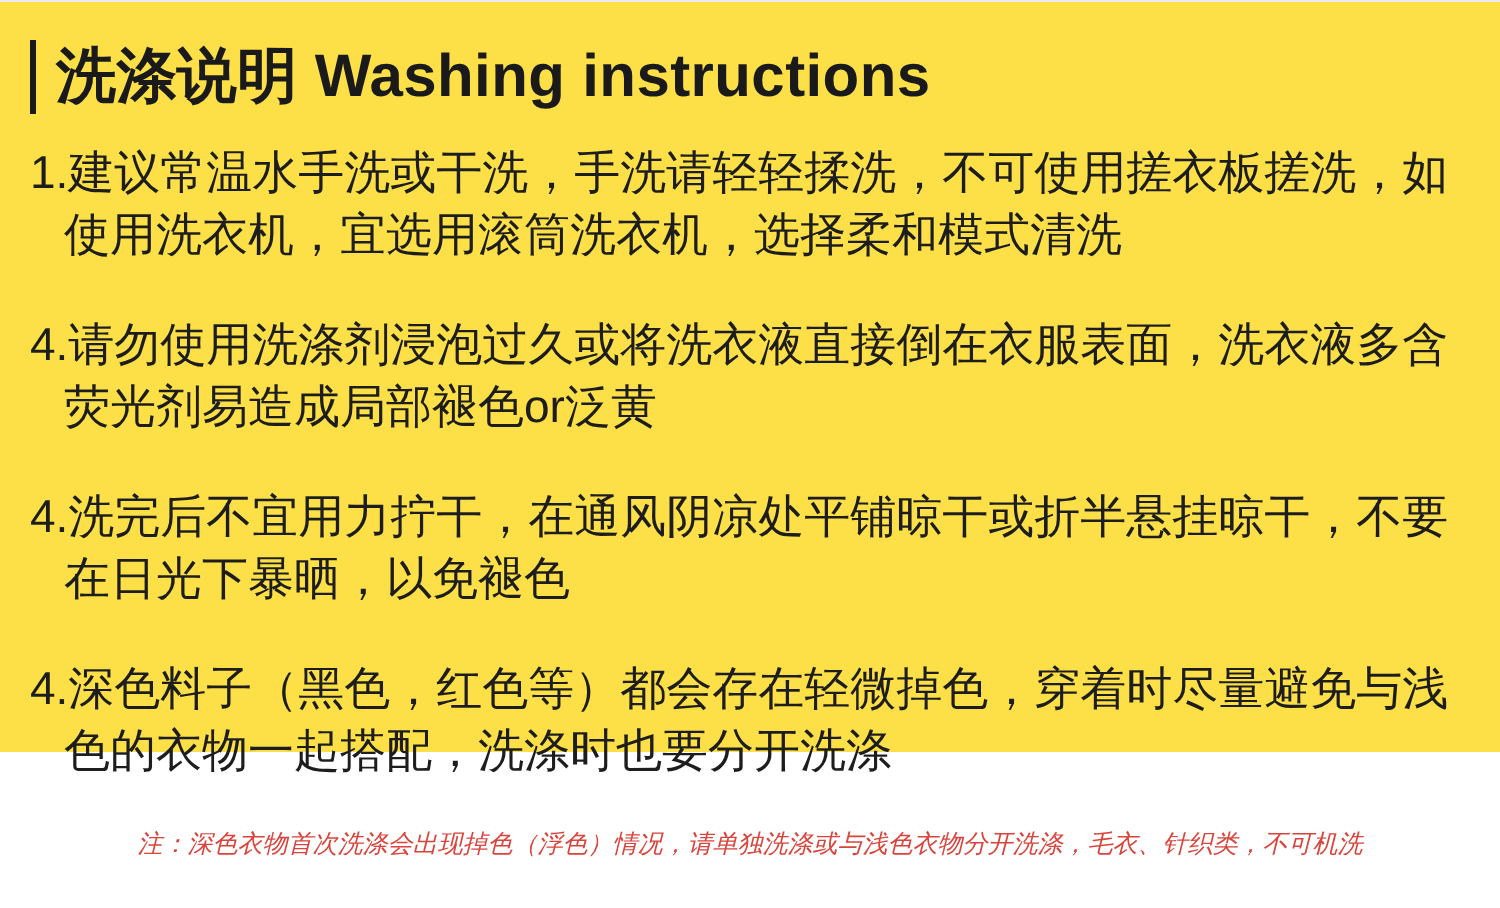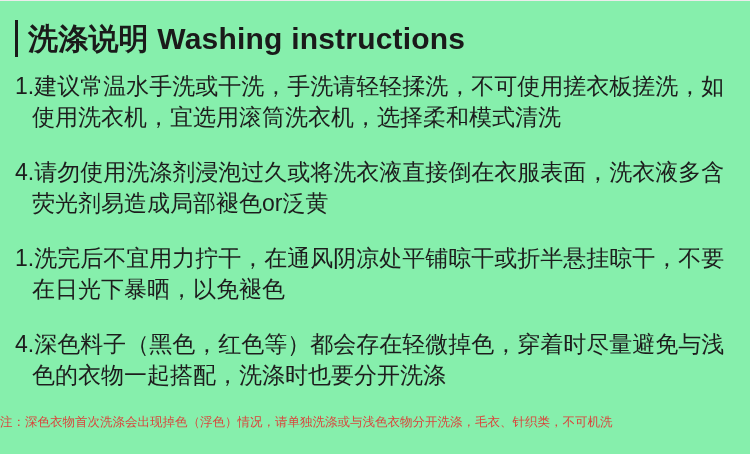--- a/index.html
+++ b/index.html
@@ -9,25 +9,25 @@
   body {
     width: 750px;
     height: 454px;
     background: #ffffff;
     font-family: "Liberation Sans", "DejaVu Sans", sans-serif;
     overflow: hidden;
     position: relative;
   }
   #page {
     width: 750px;
-    height: 454px;
+    height: 376px;
     position: relative;
     box-sizing: border-box;
     border-top: 1px solid #ececec;
-    background: #86efac;
+    background: #fde047;
   }
 
   
   .title-row {
     position: absolute;
     left: 15px;
     top: 17px;
     display: flex;
     align-items: center;
     height: 40px;
@@ -68,39 +68,41 @@
   .item:last-child {
     margin-bottom: 9px;
   }
 
   
   .footnote {
     position: absolute;
     left: 0;
     right: 0;
     top: 412px;
+    text-align: center;
     font-size: 12.5px;
     line-height: 18px;
     color: #d9453c;
     letter-spacing: 0px;
     white-space: nowrap;
+    font-style: italic;
   }
 </style>
 </head>
 <body>
 
 <div id="page">
 
   <div class="title-row">
     <div class="title-bar"></div>
     <div class="title-text">洗涤说明 Washing instructions</div>
   </div>
 
   <div class="list">
     <div class="item">1.建议常温水手洗或干洗，手洗请轻轻揉洗，不可使用搓衣板搓洗，如使用洗衣机，宜选用滚筒洗衣机，选择柔和模式清洗</div>
     <div class="item">4.请勿使用洗涤剂浸泡过久或将洗衣液直接倒在衣服表面，洗衣液多含荧光剂易造成局部褪色or泛黄</div>
-    <div class="item">1.洗完后不宜用力拧干，在通风阴凉处平铺晾干或折半悬挂晾干，不要在日光下暴晒，以免褪色</div>
+    <div class="item">4.洗完后不宜用力拧干，在通风阴凉处平铺晾干或折半悬挂晾干，不要在日光下暴晒，以免褪色</div>
     <div class="item">4.深色料子（黑色，红色等）都会存在轻微掉色，穿着时尽量避免与浅色的衣物一起搭配，洗涤时也要分开洗涤</div>
   </div>
 
   <div class="footnote">注：深色衣物首次洗涤会出现掉色（浮色）情况，请单独洗涤或与浅色衣物分开洗涤，毛衣、针织类，不可机洗</div>
 
 </div>
 
 </body></html>

